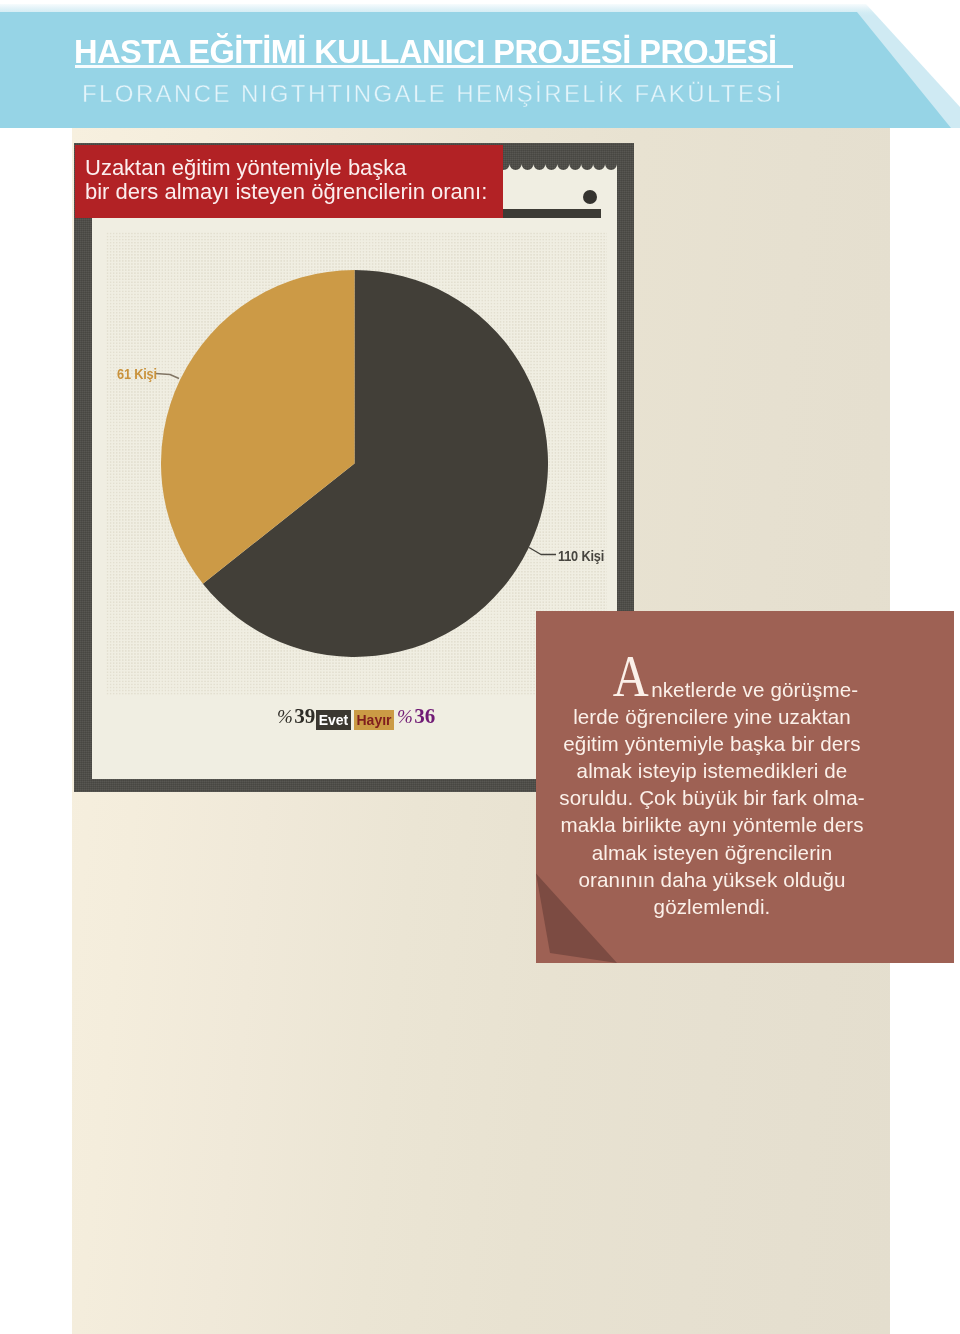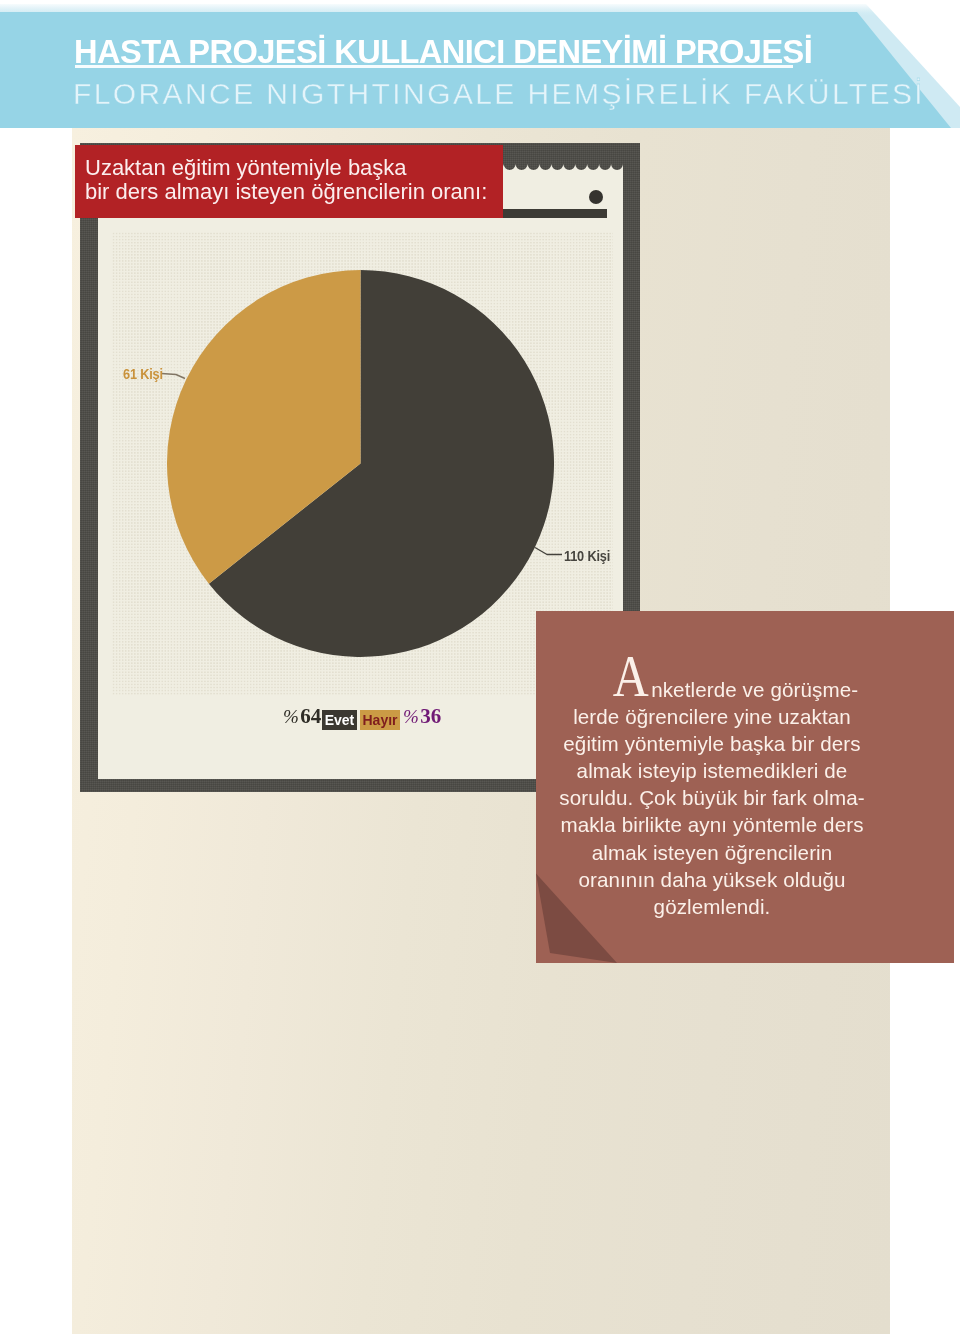--- a/index.html
+++ b/index.html
@@ -15,31 +15,31 @@
   #header{position:absolute;left:0;top:4px;width:960px;height:124px;}
   #hdr-light{position:absolute;left:0;top:0;width:960px;height:124px;
      background:linear-gradient(180deg,#f7fcfd 0px,#e9f5fa 3px,#dcf0f6 6px,#d2ecf4 9px,#cfeaf3 12px,#cfeaf3 100%);
      clip-path:polygon(0 0, 866px 0, 960px 103px, 960px 124px, 0 124px);}
   #hdr-main{position:absolute;left:0;top:8px;width:960px;height:116px;
      background:#96d4e6;
      clip-path:polygon(0 0, 857px 0, 951px 116px, 0 116px);}
   #hdr-title{position:absolute;left:74px;top:34px;font-size:32.6px;font-weight:bold;color:#ffffff;
      letter-spacing:-0.55px;white-space:nowrap;line-height:28px;}
   #hdr-rule{position:absolute;left:75px;top:61px;width:718px;height:2.6px;background:#f7fcfe;}
-  #hdr-sub{position:absolute;left:73px;top:77px;font-size:30px;font-weight:normal;color:#e4f4fa;
+  #hdr-sub{position:absolute;left:82px;top:77px;font-size:24px;font-weight:normal;color:#e4f4fa;
      letter-spacing:2.4px;white-space:nowrap;line-height:26px;-webkit-text-stroke:0.36px #96d4e6;}
 
   
   #qbanner{position:absolute;left:75px;top:145px;width:428px;height:73px;background:#b22225;z-index:6;}
   #qbanner .l{position:absolute;left:10px;color:#fbeeee;font-size:22px;white-space:nowrap;line-height:26px;}
   #qbanner .l1{top:10px;}
   #qbanner .l2{top:34px;}
 
   
-  #frame{position:absolute;left:80px;top:143px;width:560px;height:649px;background:#4c4b46;
+  #frame{position:absolute;left:74px;top:143px;width:560px;height:649px;background:#4c4b46;
      background-image:
        repeating-linear-gradient(0deg, rgba(255,255,255,.035) 0 1px, rgba(0,0,0,.035) 1px 2px),
        repeating-linear-gradient(90deg, rgba(255,255,255,.03) 0 1px, rgba(0,0,0,.03) 1px 2px);}
   #frame-inner{position:absolute;left:18px;top:0px;width:525px;height:636px;background:#f0eee2;z-index:1;}
   #scallops{position:absolute;left:18px;top:0px;width:525px;height:27px;z-index:2;}
   #punch{position:absolute;left:509px;top:47px;width:14px;height:14px;border-radius:50%;background:#35332f;z-index:5;}
   #pbar{position:absolute;left:408px;top:66px;width:119px;height:9px;background:#3d3b35;z-index:5;}
   #dots{position:absolute;left:14px;top:89px;width:501px;height:464px;
         background-image:radial-gradient(#d8d3c1 0.55px, transparent 0.6px);
         background-size:3.05px 3.05px;opacity:.55;}
@@ -79,40 +79,40 @@
 </head>
 <body>
 
 <div id="page">
 
   <div id="paper"></div>
 
   <div id="header">
     <div id="hdr-light"></div>
     <div id="hdr-main"></div>
-    <div id="hdr-title">HASTA PROJESİ KULLANICI DENEYİMİ PROJESİ</div>
+    <div id="hdr-title">HASTA EĞİTİMİ KULLANICI PROJESİ PROJESİ</div>
     <div id="hdr-rule"></div>
     <div id="hdr-sub">FLORANCE NIGTHTINGALE HEMŞİRELİK FAKÜLTESİ</div>
   </div>
 
   <div id="frame">
     <div id="frame-inner">
       <div id="dots"></div>
       <svg id="pie" viewBox="0 0 387 387">
           <path d="M 193.5 193.5 L 193.50 0.00 A 193.5 193.5 0 1 1 41.86 313.69 Z" fill="#423f38"></path>
           <path d="M 193.5 193.5 L 41.86 313.69 A 193.5 193.5 0 0 1 193.50 0.00 Z" fill="#cc9a46"></path>
         </svg>
       <svg id="leaders" viewBox="0 0 525 636">
           <path d="M 63.5 230.5 L 78 231.5 L 87 235.5" fill="none" stroke="#817564" stroke-width="1.4" stroke-linejoin="round"></path>
           <path d="M 437 404.5 L 449 411.5 L 464 411.5" fill="none" stroke="#44423c" stroke-width="1.4" stroke-linejoin="round"></path>
         </svg>
       <div class="lbl" id="lbl61">61 Kişi</div>
       <div class="lbl" id="lbl110">110 Kişi</div>
       <div id="legend">
-        <span class="pc pcd"><span class="sym">%</span><span>64</span></span>
+        <span class="pc pcd"><span class="sym">%</span><span>39</span></span>
         <span class="chip chipd">Evet</span>
         <span class="chip chipl">Hayır</span>
         <span class="pc pcl"><span class="sym">%</span><span>36</span></span>
       </div>
     </div>
     <svg id="scallops" viewBox="0 0 525 27" preserveAspectRatio="none">
         <defs>
           <clipPath id="scallopClip" clipPathUnits="userSpaceOnUse">
             <path d="M 0 0 L 525 0 L 525 21.03 A 5.966 5.966 0 0 1 513.07 21.03 A 5.966 5.966 0 0 1 501.14 21.03 A 5.966 5.966 0 0 1 489.20 21.03 A 5.966 5.966 0 0 1 477.27 21.03 A 5.966 5.966 0 0 1 465.34 21.03 A 5.966 5.966 0 0 1 453.41 21.03 A 5.966 5.966 0 0 1 441.48 21.03 A 5.966 5.966 0 0 1 429.55 21.03 A 5.966 5.966 0 0 1 417.61 21.03 A 5.966 5.966 0 0 1 405.68 21.03 A 5.966 5.966 0 0 1 393.75 21.03 A 5.966 5.966 0 0 1 381.82 21.03 A 5.966 5.966 0 0 1 369.89 21.03 A 5.966 5.966 0 0 1 357.95 21.03 A 5.966 5.966 0 0 1 346.02 21.03 A 5.966 5.966 0 0 1 334.09 21.03 A 5.966 5.966 0 0 1 322.16 21.03 A 5.966 5.966 0 0 1 310.23 21.03 A 5.966 5.966 0 0 1 298.30 21.03 A 5.966 5.966 0 0 1 286.36 21.03 A 5.966 5.966 0 0 1 274.43 21.03 A 5.966 5.966 0 0 1 262.50 21.03 A 5.966 5.966 0 0 1 250.57 21.03 A 5.966 5.966 0 0 1 238.64 21.03 A 5.966 5.966 0 0 1 226.70 21.03 A 5.966 5.966 0 0 1 214.77 21.03 A 5.966 5.966 0 0 1 202.84 21.03 A 5.966 5.966 0 0 1 190.91 21.03 A 5.966 5.966 0 0 1 178.98 21.03 A 5.966 5.966 0 0 1 167.05 21.03 A 5.966 5.966 0 0 1 155.11 21.03 A 5.966 5.966 0 0 1 143.18 21.03 A 5.966 5.966 0 0 1 131.25 21.03 A 5.966 5.966 0 0 1 119.32 21.03 A 5.966 5.966 0 0 1 107.39 21.03 A 5.966 5.966 0 0 1 95.45 21.03 A 5.966 5.966 0 0 1 83.52 21.03 A 5.966 5.966 0 0 1 71.59 21.03 A 5.966 5.966 0 0 1 59.66 21.03 A 5.966 5.966 0 0 1 47.73 21.03 A 5.966 5.966 0 0 1 35.80 21.03 A 5.966 5.966 0 0 1 23.86 21.03 A 5.966 5.966 0 0 1 11.93 21.03 A 5.966 5.966 0 0 1 0.00 21.03 L 0 0 Z"></path>
           </clipPath>

